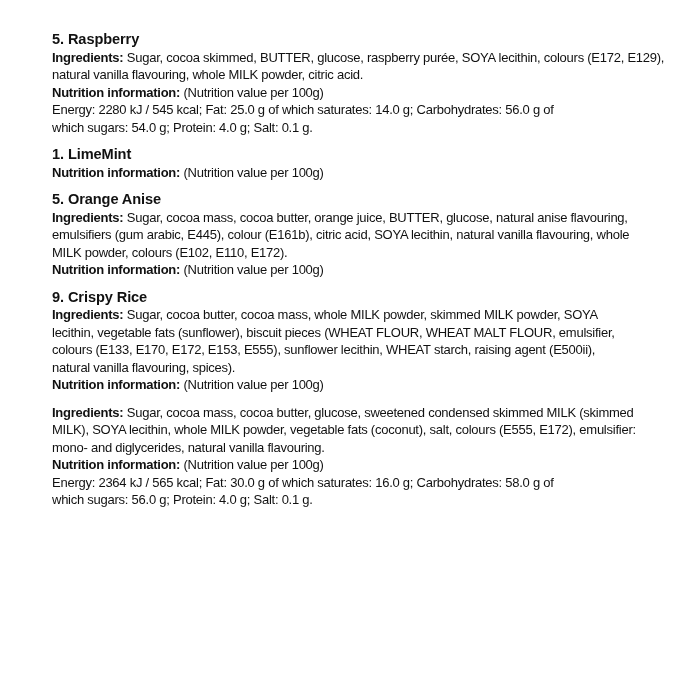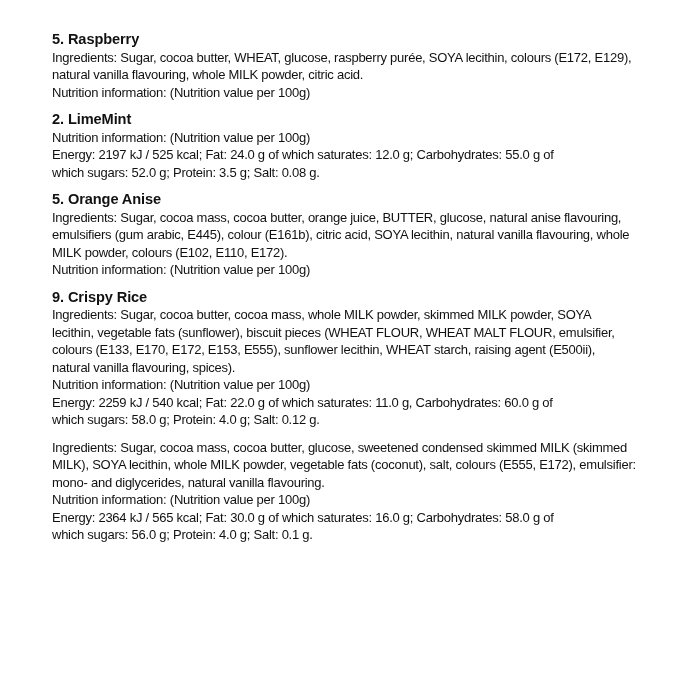--- a/index.html
+++ b/index.html
@@ -33,59 +33,57 @@
     white-space: pre;
   }
   .para {
     margin: 0;
     font-size: 13px;
     line-height: 17.5px;
     letter-spacing: -0.25px;
     white-space: pre;
   }
   .lbl {
-    font-weight: normal;
+    font-weight: bold;
   }
 </style>
 </head>
 <body>
 
 <div class="page">
 
   <section class="product">
     <h2 class="heading">5. Raspberry</h2>
-    <p class="para"><strong class="lbl">Ingredients:</strong> <span>Sugar, cocoa butter, WHEAT, glucose, raspberry purée, SOYA lecithin, colours (E172, E129),
+    <p class="para"><strong class="lbl">Ingredients:</strong> <span>Sugar, cocoa skimmed, BUTTER, glucose, raspberry purée, SOYA lecithin, colours (E172, E129),
 natural vanilla flavouring, whole MILK powder, citric acid.</span></p>
     <p class="para"><strong class="lbl">Nutrition information:</strong> <span>(Nutrition value per 100g)</span></p>
+    <p class="para">Energy: 2280 kJ / 545 kcal; Fat: 25.0 g of which saturates: 14.0 g; Carbohydrates: 56.0 g of
+which sugars: 54.0 g; Protein: 4.0 g; Salt: 0.1 g.</p>
   </section>
 
   <section class="product">
-    <h2 class="heading">2. LimeMint</h2>
+    <h2 class="heading">1. LimeMint</h2>
     <p class="para"><strong class="lbl">Nutrition information:</strong> <span>(Nutrition value per 100g)</span></p>
-    <p class="para">Energy: 2197 kJ / 525 kcal; Fat: 24.0 g of which saturates: 12.0 g; Carbohydrates: 55.0 g of
-which sugars: 52.0 g; Protein: 3.5 g; Salt: 0.08 g.</p>
   </section>
 
   <section class="product">
     <h2 class="heading">5. Orange Anise</h2>
     <p class="para"><strong class="lbl">Ingredients:</strong> <span>Sugar, cocoa mass, cocoa butter, orange juice, BUTTER, glucose, natural anise flavouring,
 emulsifiers (gum arabic, E445), colour (E161b), citric acid, SOYA lecithin, natural vanilla flavouring, whole
 MILK powder, colours (E102, E110, E172).</span></p>
     <p class="para"><strong class="lbl">Nutrition information:</strong> <span>(Nutrition value per 100g)</span></p>
   </section>
 
   <section class="product">
     <h2 class="heading">9. Crispy Rice</h2>
     <p class="para"><strong class="lbl">Ingredients:</strong> <span>Sugar, cocoa butter, cocoa mass, whole MILK powder, skimmed MILK powder, SOYA
 lecithin, vegetable fats (sunflower), biscuit pieces (WHEAT FLOUR, WHEAT MALT FLOUR, emulsifier,
 colours (E133, E170, E172, E153, E555), sunflower lecithin, WHEAT starch, raising agent (E500ii),
 natural vanilla flavouring, spices).</span></p>
     <p class="para"><strong class="lbl">Nutrition information:</strong> <span>(Nutrition value per 100g)</span></p>
-    <p class="para">Energy: 2259 kJ / 540 kcal; Fat: 22.0 g of which saturates: 11.0 g, Carbohydrates: 60.0 g of
-which sugars: 58.0 g; Protein: 4.0 g; Salt: 0.12 g.</p>
   </section>
 
   <section class="product">
     <p class="para"><strong class="lbl">Ingredients:</strong> <span>Sugar, cocoa mass, cocoa butter, glucose, sweetened condensed skimmed MILK (skimmed
 MILK), SOYA lecithin, whole MILK powder, vegetable fats (coconut), salt, colours (E555, E172), emulsifier:
 mono- and diglycerides, natural vanilla flavouring.</span></p>
     <p class="para"><strong class="lbl">Nutrition information:</strong> <span>(Nutrition value per 100g)</span></p>
     <p class="para">Energy: 2364 kJ / 565 kcal; Fat: 30.0 g of which saturates: 16.0 g; Carbohydrates: 58.0 g of
 which sugars: 56.0 g; Protein: 4.0 g; Salt: 0.1 g.</p>
   </section>

